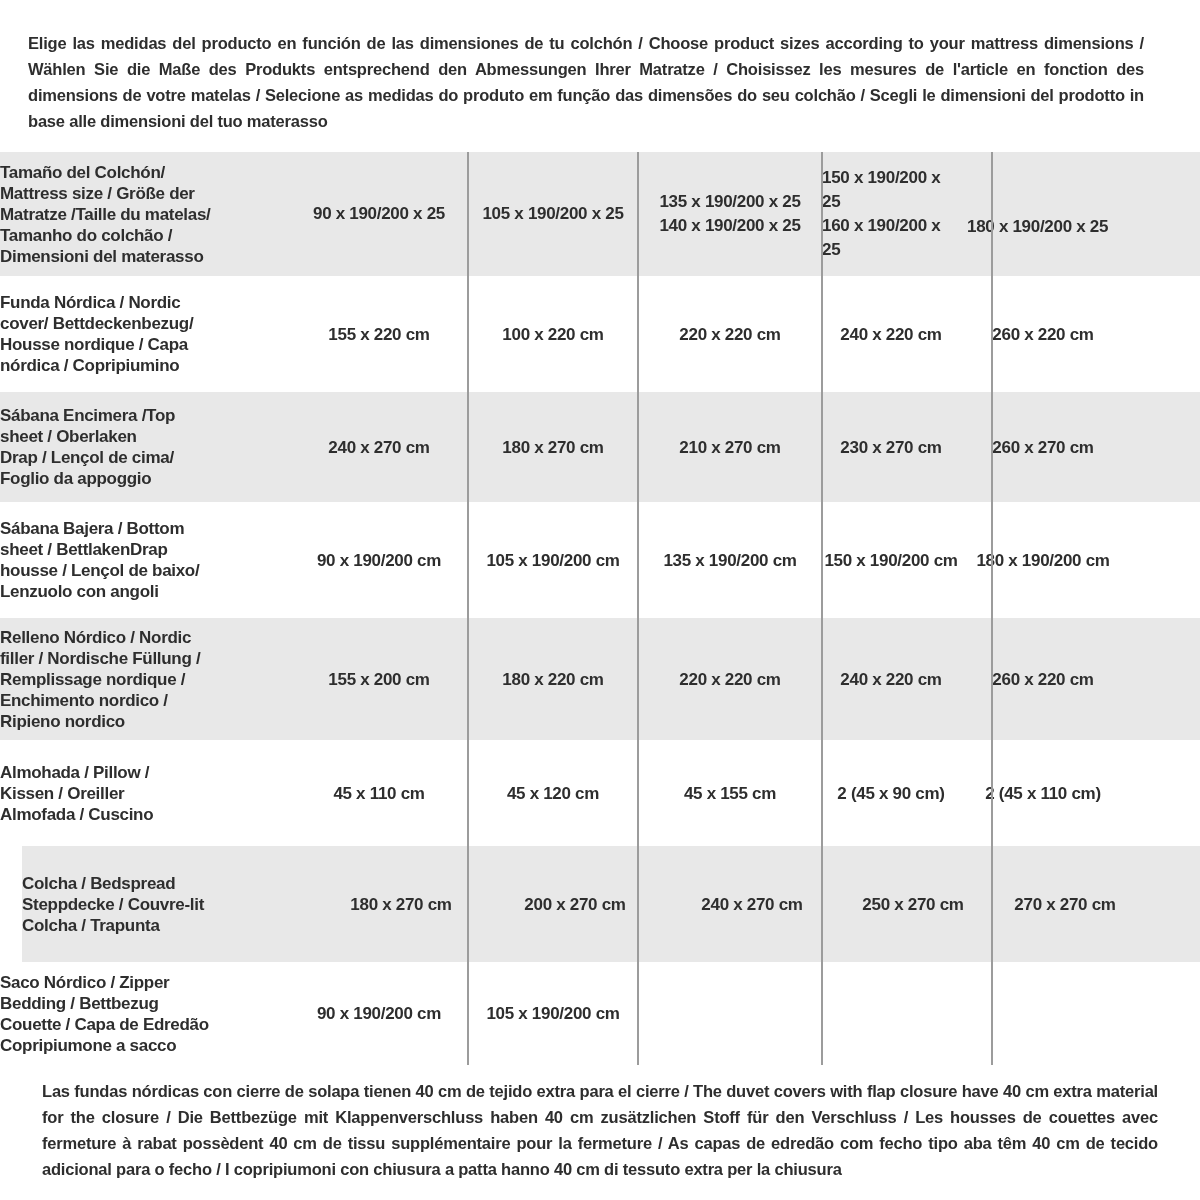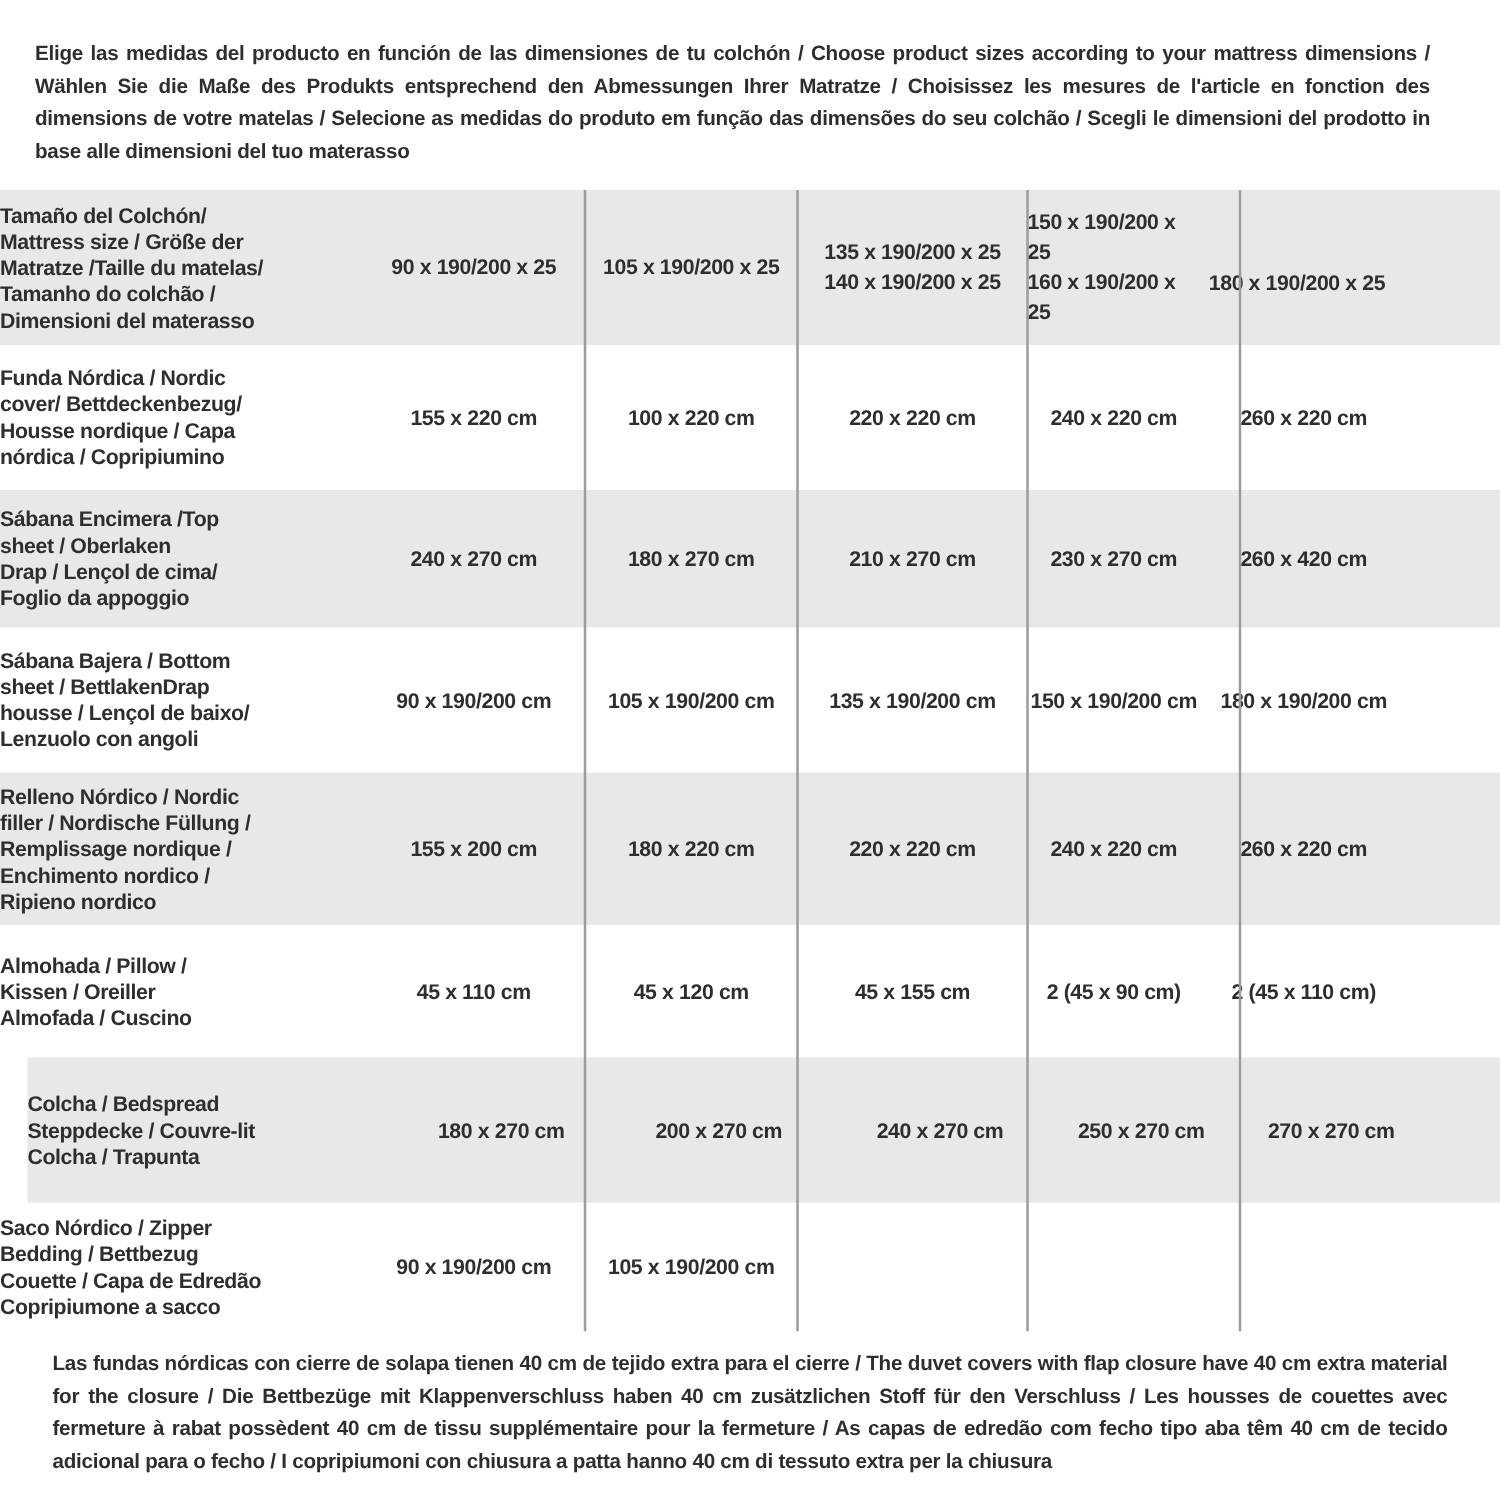--- a/index.html
+++ b/index.html
@@ -125,21 +125,21 @@
 
     <div class="trow gray r-2">
       <div class="cell c0">Sábana Encimera /Top
 sheet / Oberlaken
 Drap / Lençol de cima/
 Foglio da appoggio</div>
       <div class="cell c1">240 x 270 cm</div>
       <div class="cell c2">180 x 270 cm</div>
       <div class="cell c3">210 x 270 cm</div>
       <div class="cell c4">230 x 270 cm</div>
-      <div class="cell c5">260 x 420 cm</div>
+      <div class="cell c5">260 x 270 cm</div>
     </div>
 
     <div class="trow r-3">
       <div class="cell c0">Sábana Bajera / Bottom
 sheet / BettlakenDrap
 housse / Lençol de baixo/
 Lenzuolo con angoli</div>
       <div class="cell c1">90 x 190/200 cm</div>
       <div class="cell c2">105 x 190/200 cm</div>
       <div class="cell c3">135 x 190/200 cm</div>

